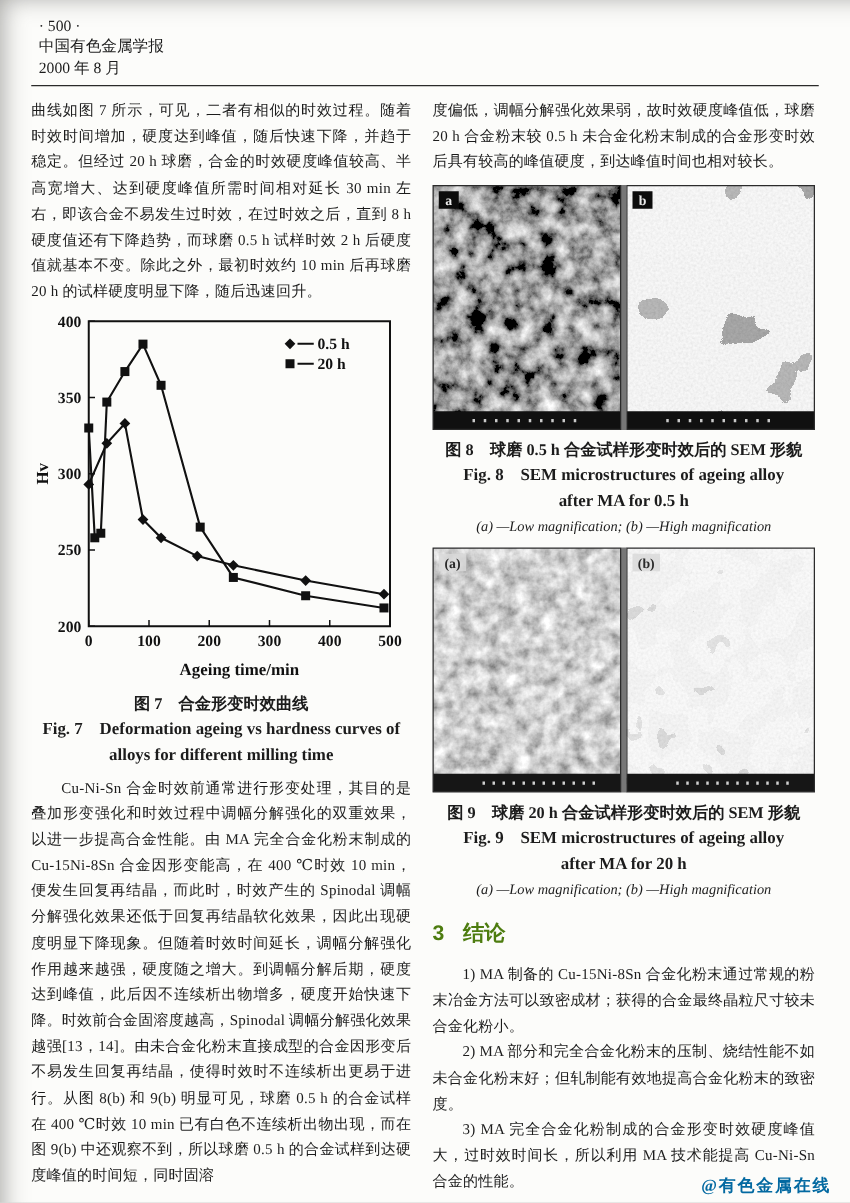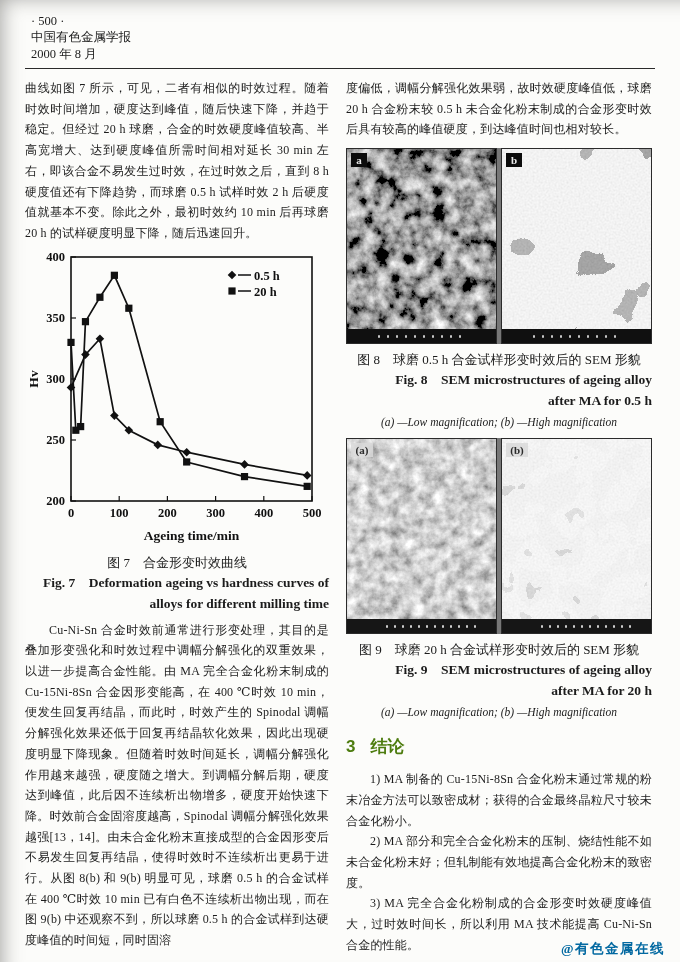--- a/index.html
+++ b/index.html
@@ -13,22 +13,22 @@
   .hdr-rule{border-top:1.6px solid #2a2a2a;margin-top:5px;}
   .columns{display:flex;gap:17px;margin-top:9px;}
   .col-left{width:304px;flex:none;}
   .col-right{width:306px;flex:none;}
   .body-text{font-size:12px;line-height:20.7px;text-align:justify;margin:0;letter-spacing:.2px;}
   .indent{text-indent:2em;}
   figure{margin:0;}
   .chart-figure{margin:3px 0 2px;}
   #fig7{display:block;margin-left:0px;}
   #fig7 text{font-family:"Liberation Serif","DejaVu Serif",serif;font-weight:bold;fill:#111;}
-  .cap-zh{font-size:13px;font-weight:normal;text-align:center;margin-top:7px;line-height:18px;}
-  .cap-en{font-size:13.5px;font-weight:bold;text-align:right;line-height:21px;}
+  .cap-zh{font-size:13px;font-weight:bold;text-align:center;margin-top:7px;line-height:18px;}
+  .cap-en{font-size:13.5px;font-weight:bold;text-align:center;line-height:21px;}
   .cap-sub{font-size:11.5px;text-align:center;margin-top:3px;line-height:16px;font-style:italic;}
   .sem-figure{display:block;width:306px;height:196px;margin-top:8px;background:#777;}
   .panel-label-light{fill:#ececec;font-size:11px;font-weight:bold;font-family:"Liberation Serif",serif;}
   .panel-label-dark{fill:#2a2a2a;font-size:11px;font-weight:bold;font-family:"Liberation Serif",serif;}
   .section-heading{font-family:"Liberation Sans","DejaVu Sans",sans-serif;font-size:17px;font-weight:bold;margin:15px 0 11px;color:#4d7c0f;}
   .section-heading .num{margin-right:15px;}
   .concl{margin-bottom:0;}
   .watermark{position:absolute;right:15px;bottom:4px;font-size:13.5px;letter-spacing:1.5px;color:#0369a1;font-weight:bold;}
 </style>
 </head>

